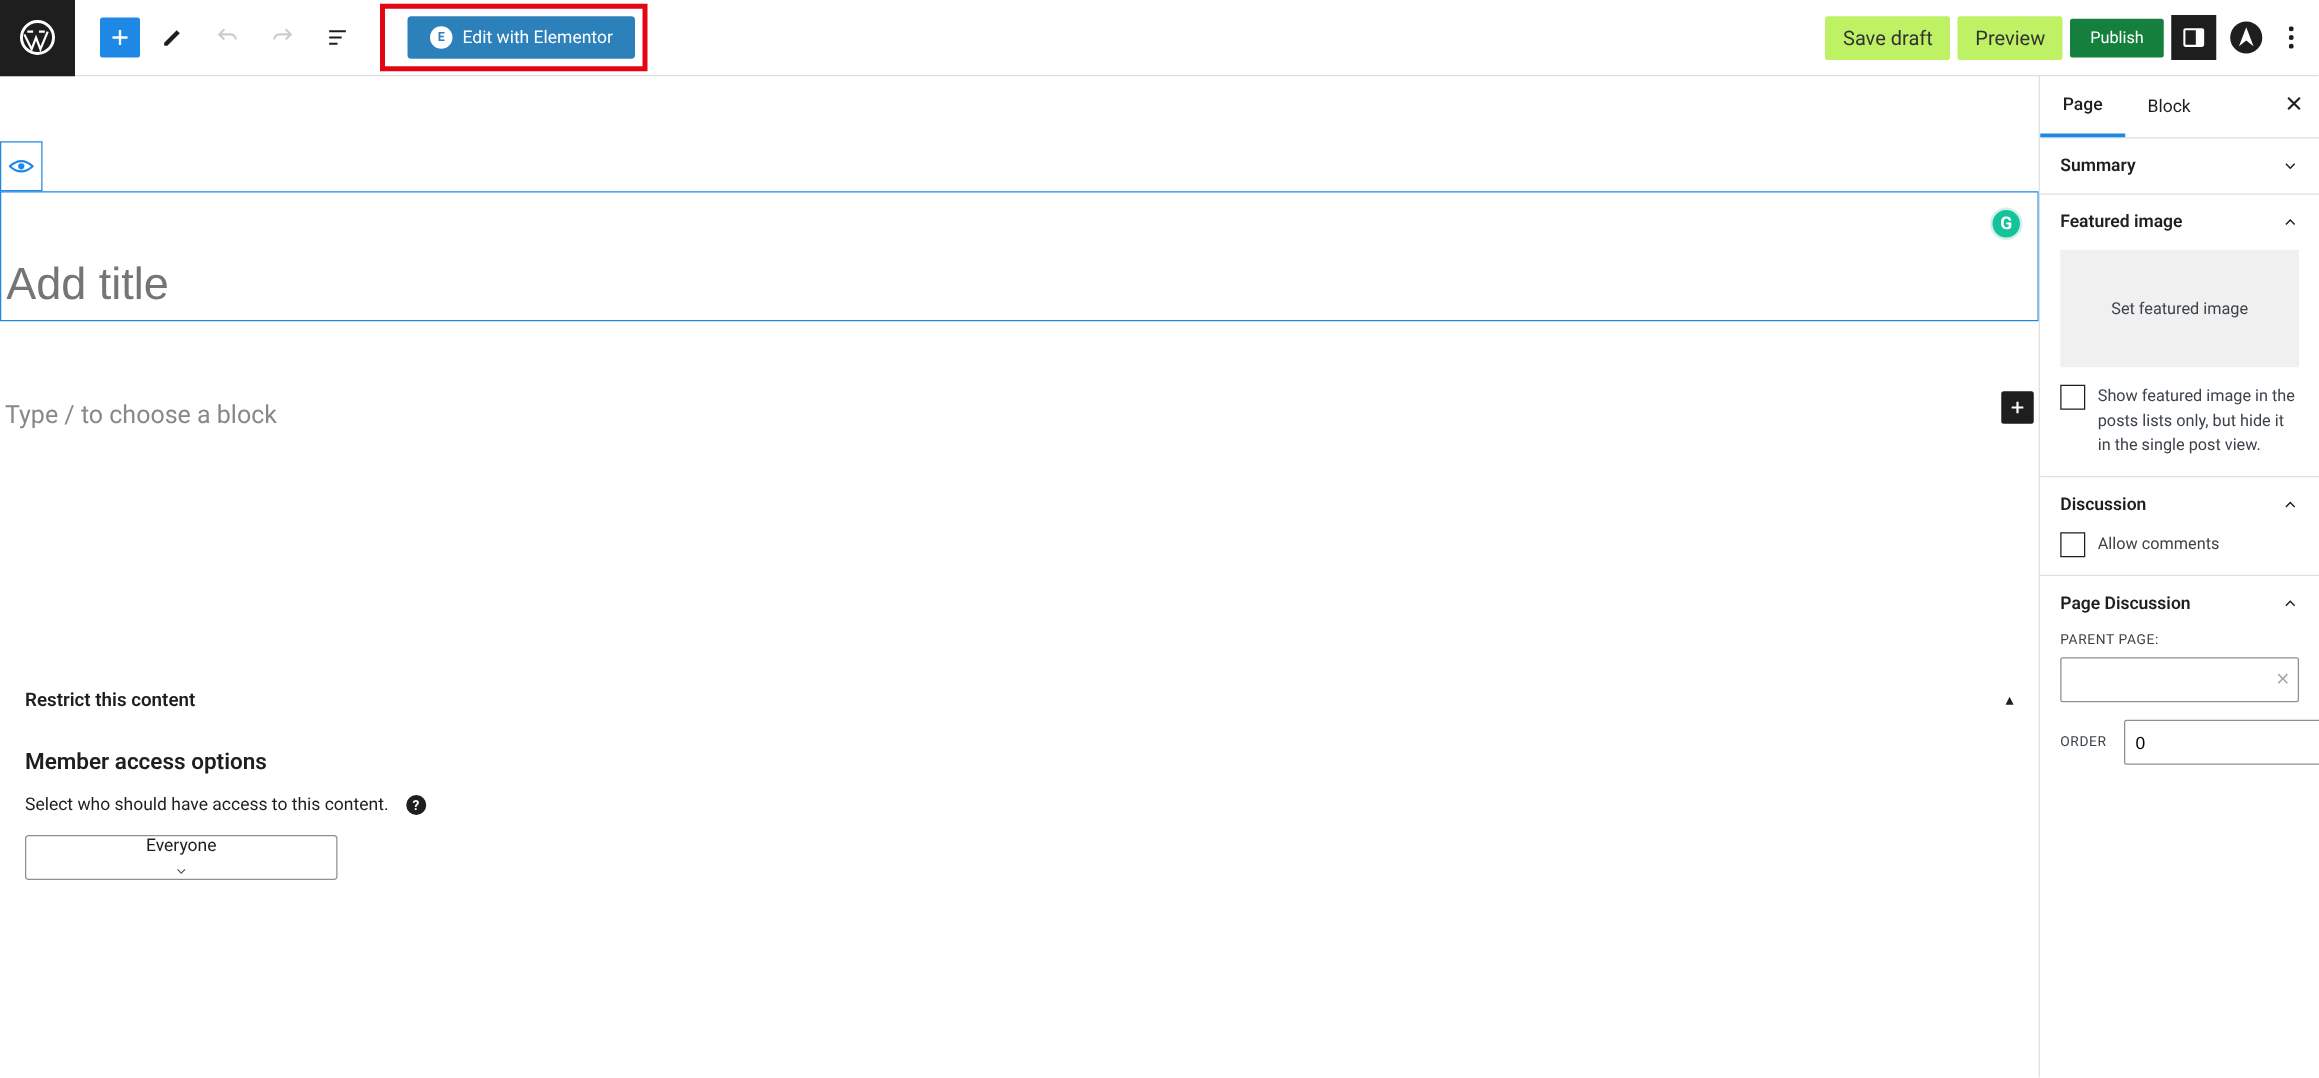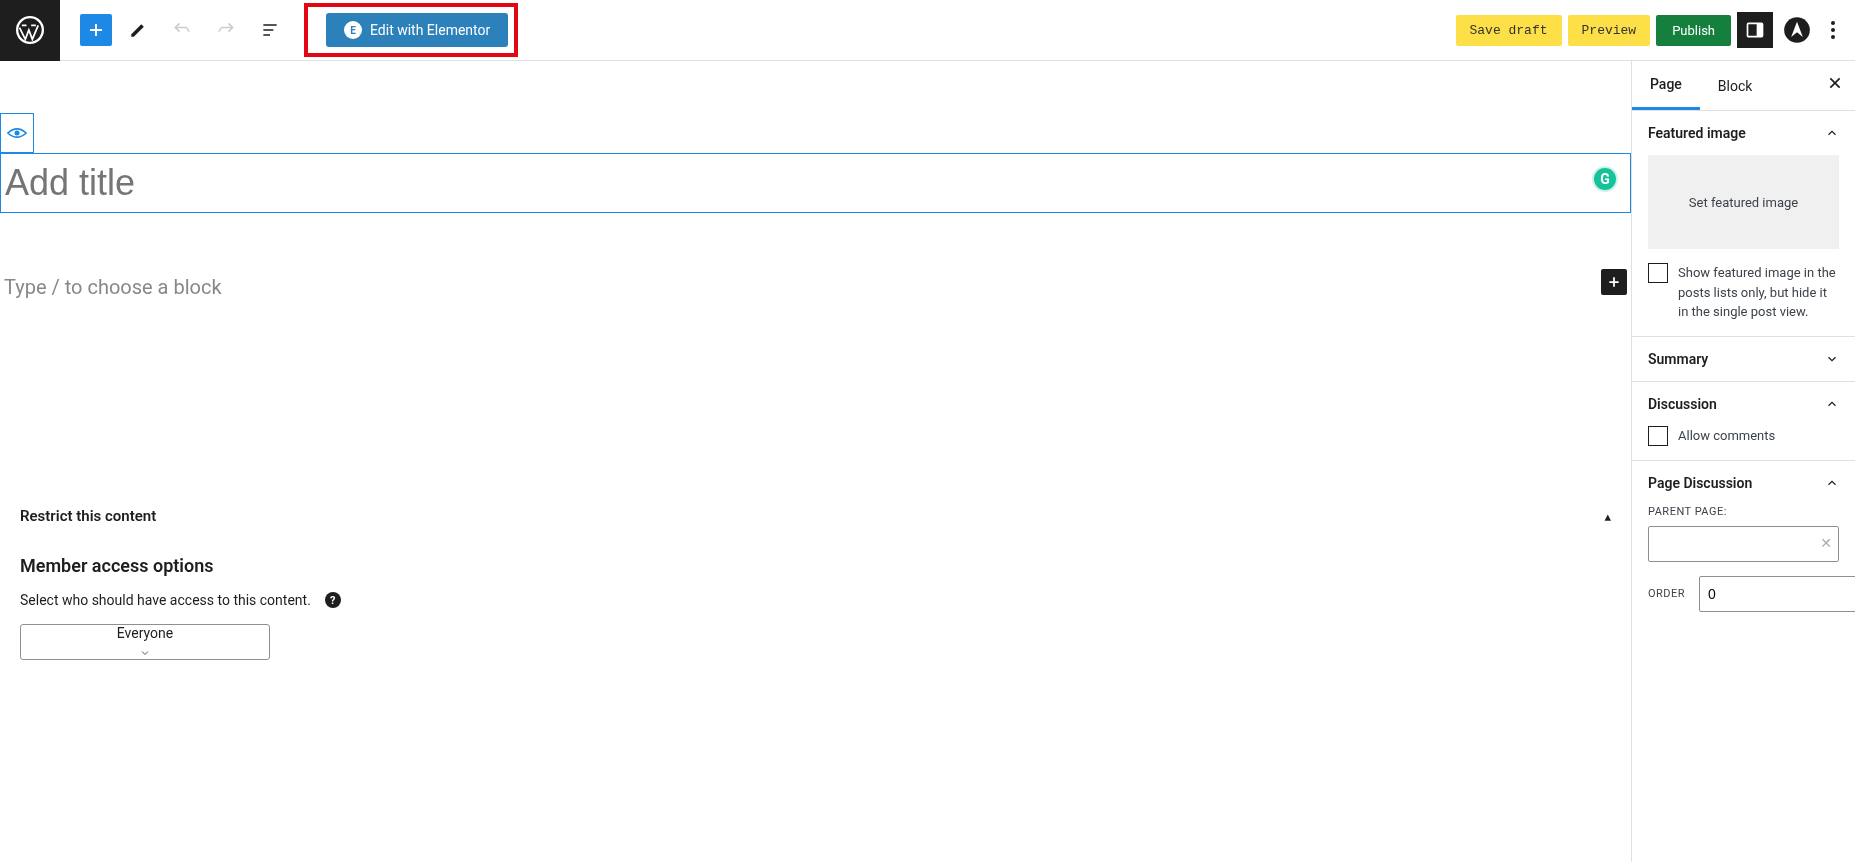--- a/index.html
+++ b/index.html
@@ -23,21 +23,21 @@
     width: 36px; height: 36px; display:flex; align-items:center; justify-content:center; cursor:pointer; color:#1e1e1e;
   }
   .tool-icon-btn.disabled { color:#ccc; cursor:default; }
   .elementor-btn {
     display:flex; align-items:center; gap:8px; background:#2c81ba; color:#fff; padding:8px 18px; border-radius:3px; cursor:pointer; font-size:14px; margin-left:12px;
   }
   .elementor-highlight { border:4px solid #e30613; padding:6px; margin-left:8px; }
   .elementor-icon { width:18px; height:18px; background:#fff; border-radius:50%; display:flex; align-items:center; justify-content:center; color:#2c81ba; font-size:10px; font-weight:bold; }
   .toolbar-right { margin-left:auto; display:flex; align-items:center; gap:6px; }
   .btn-gray {
-    background:#fde047; color:#333; padding:8px 14px; border-radius:2px; cursor:pointer; font-size:13px;font-family:Liberation Mono, monospace;
+    background:#bef264; color:#333; padding:8px 14px; border-radius:2px; cursor:pointer; font-size:16px;
   }
   .btn-publish {
     background:#15803d; color:#fff; padding:8px 16px; border-radius:2px; cursor:pointer; font-size:13px;
   }
   .btn-panel-toggle {
     width:36px; height:36px; background:#1e1e1e; color:#fff; display:flex; align-items:center; justify-content:center; cursor:pointer;
   }
   .btn-astra {
     width:36px; height:36px; display:flex; align-items:center; justify-content:center; cursor:pointer;
   }
@@ -52,21 +52,21 @@
     flex:1; overflow:auto; position:relative;
   }
   .editor-gap { height:52px; }
   .eye-tab {
     width:34px; height:40px; border:1px solid #1e88e5; display:flex; align-items:center; justify-content:center; color:#1e88e5; cursor:pointer; margin-left:0;
   }
   .title-block {
     border:1px solid #1e88e5; margin:0; padding:8px 4px; position:relative;
   }
   .title-input {
-    width:100%; font-size:36px; font-weight:400; border:none; outline:none; color:#757575;
+    width:100%; font-size:36px; font-weight:400; border:none; outline:none; color:#757575;margin-top:44px;
   }
   .grammarly-icon {
     position:absolute; right:12px; top:12px; width:26px; height:26px; border-radius:50%; background:#15c39a; display:flex; align-items:center; justify-content:center; color:#fff; font-weight:bold; font-size:14px; border: 2px solid #d0f0e8;
   }
   .content-block {
     margin-top:60px; position:relative; padding:2px 4px;
   }
   .content-placeholder { color:#888; font-size:20px; }
   .add-tiny-block {
     position:absolute; right:4px; top:-4px; width:26px; height:26px; background:#1e1e1e; color:#fff; display:flex; align-items:center; justify-content:center; cursor:pointer; border-radius:2px;
@@ -235,40 +235,40 @@
       <div class="sidebar-tab">Block</div>
       <div class="sidebar-close">
         <svg width="16" height="16" viewBox="0 0 24 24">
             <path d="M5 5l14 14M19 5L5 19" stroke="#1e1e1e" stroke-width="2.5"></path>
           </svg>
       </div>
     </div>
 
     <div class="panel-section">
       <div class="panel-header">
+        <span class="panel-title">Summary</span>
+        <svg width="14" height="14" viewBox="0 0 24 24">
+            <path d="M6 9l6 6 6-6" fill="none" stroke="#1e1e1e" stroke-width="2"></path>
+          </svg>
+      </div>
+    </div>
+
+    <div class="panel-section">
+      <div class="panel-header">
         <span class="panel-title">Featured image</span>
         <svg width="14" height="14" viewBox="0 0 24 24">
             <path d="M6 15l6-6 6 6" fill="none" stroke="#1e1e1e" stroke-width="2"></path>
           </svg>
       </div>
       <div class="panel-body">
         <div class="featured-placeholder">Set featured image</div>
         <div class="checkbox-row">
           <div class="checkbox-box"></div>
           <span>Show featured image in the posts lists only, but hide it in the single post view.</span>
         </div>
-      </div>
-    </div>
-
-    <div class="panel-section">
-      <div class="panel-header">
-        <span class="panel-title">Summary</span>
-        <svg width="14" height="14" viewBox="0 0 24 24">
-            <path d="M6 9l6 6 6-6" fill="none" stroke="#1e1e1e" stroke-width="2"></path>
-          </svg>
       </div>
     </div>
 
     <div class="panel-section">
       <div class="panel-header">
         <span class="panel-title">Discussion</span>
         <svg width="14" height="14" viewBox="0 0 24 24">
             <path d="M6 15l6-6 6 6" fill="none" stroke="#1e1e1e" stroke-width="2"></path>
           </svg>
       </div>

